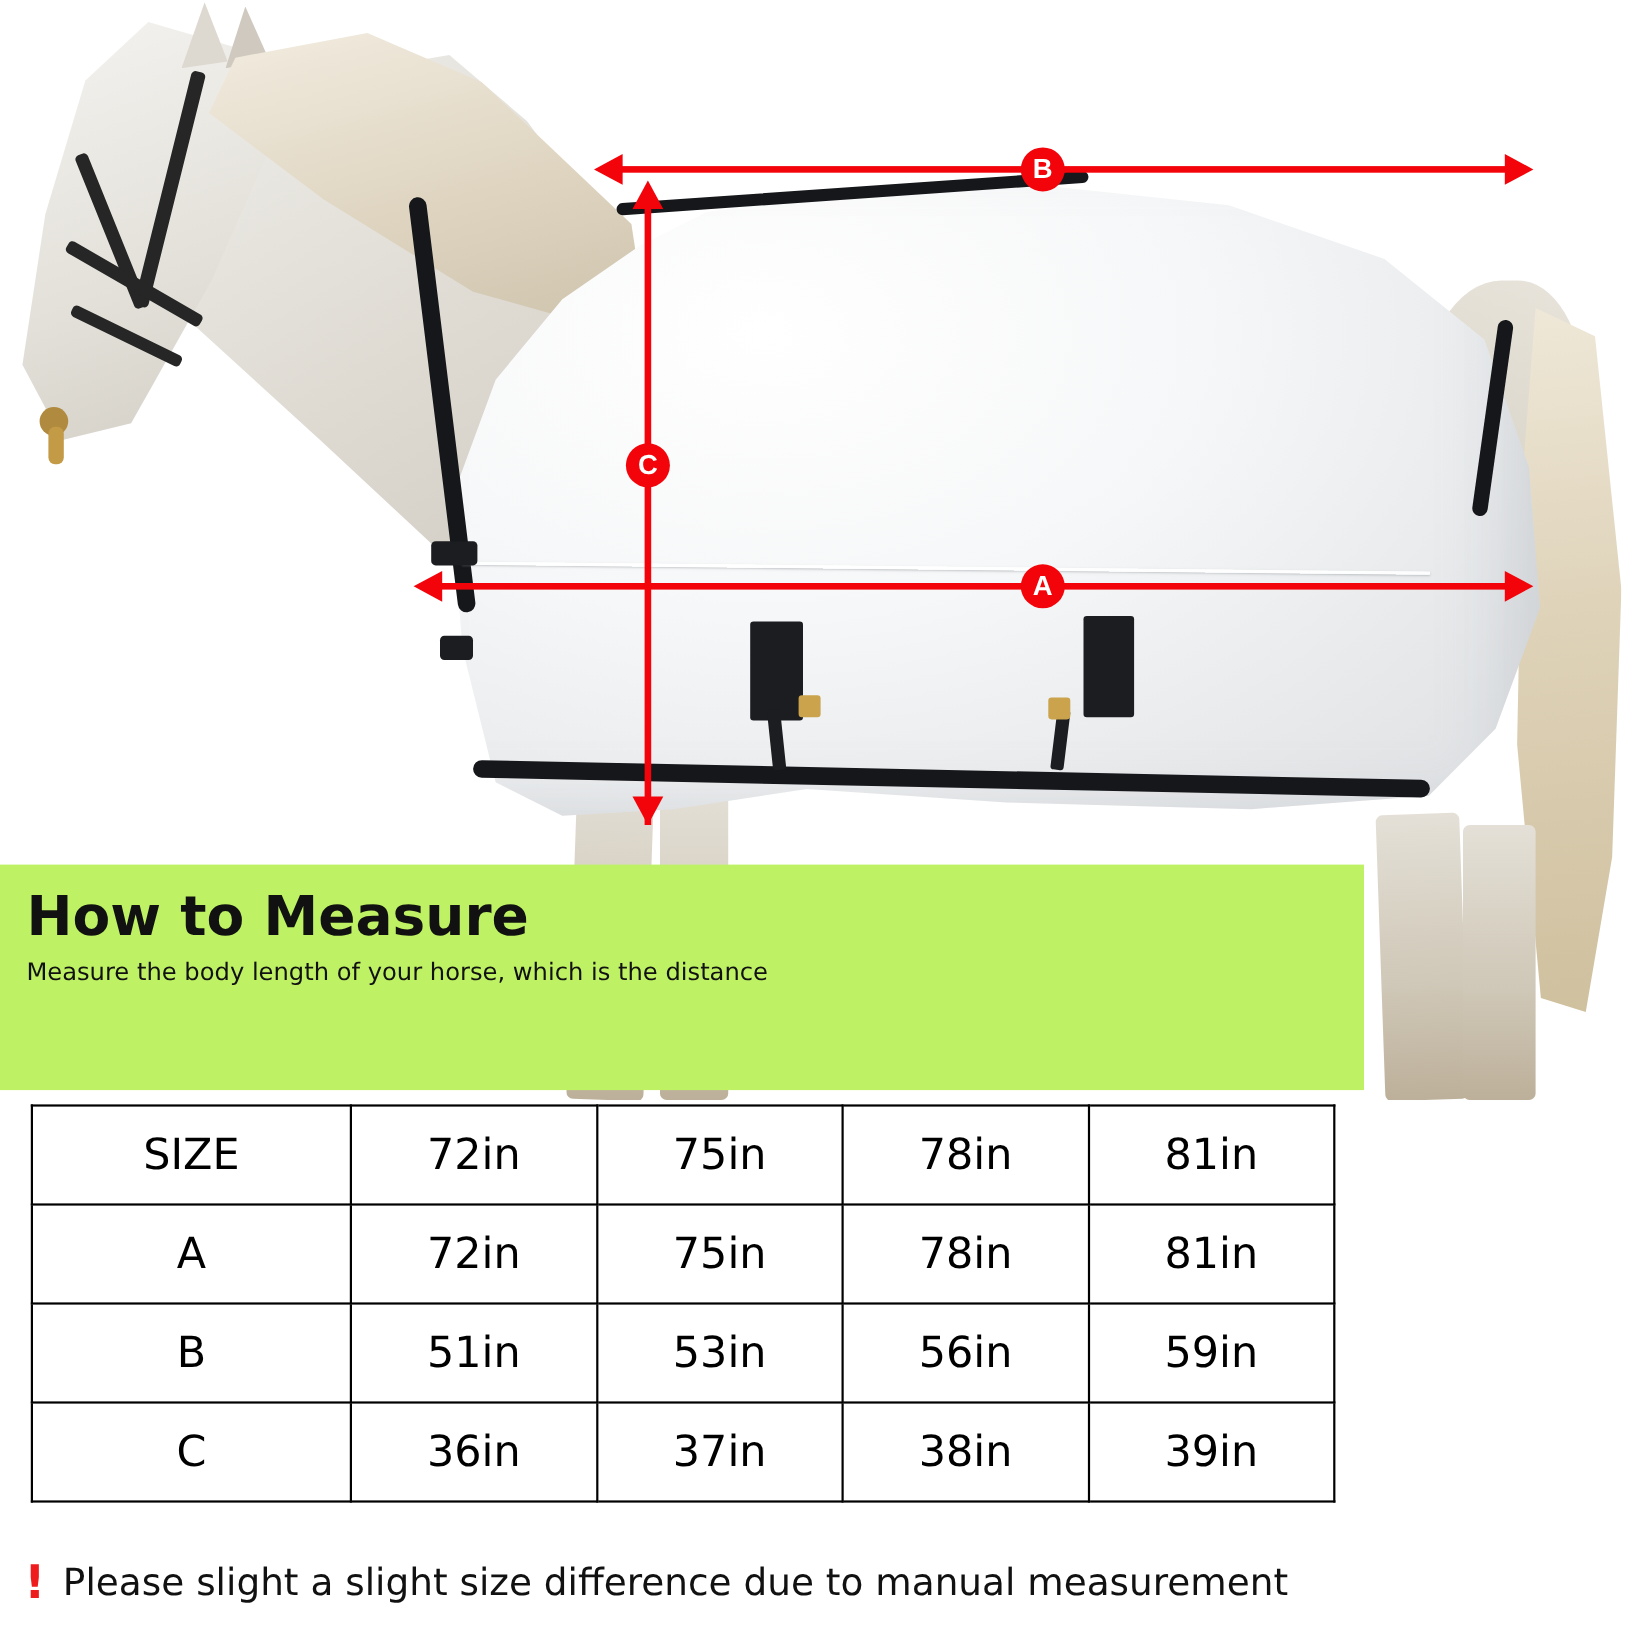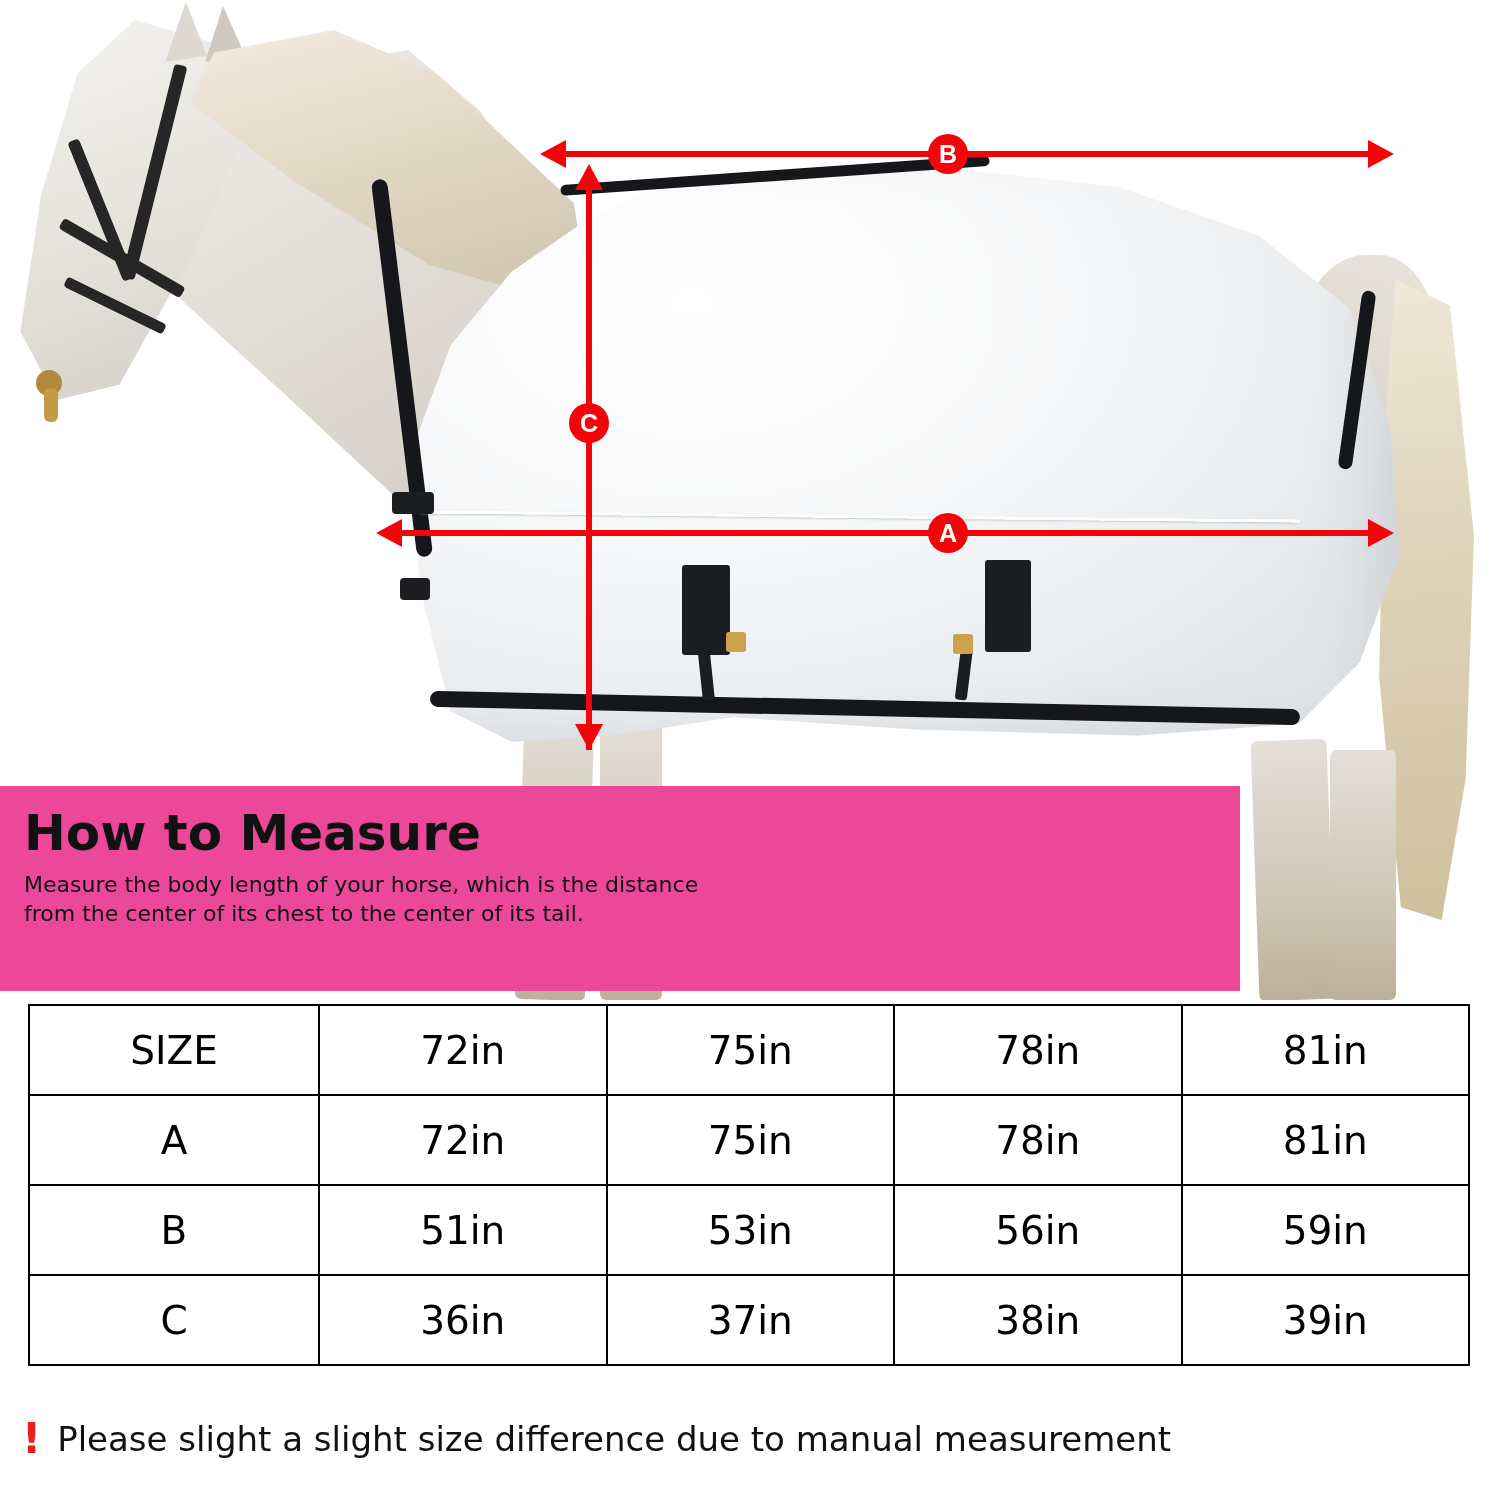--- a/index.html
+++ b/index.html
@@ -254,21 +254,21 @@
     border-right: 14px solid transparent;
     border-top: 26px solid #f2040a;
   }
   #badge-c { left: 569px; top: 403px; }
 
   
   #measure-banner {
     position: absolute;
     left: 0; top: 786px;
     width: 1240px; height: 205px;
-    background: #ec4899;
+    background: #bef264;
     padding: 14px 20px 0 20px;
     box-sizing: border-box;
   }
   #measure-title {
     font-size: 50px;
     font-weight: bold;
     color: #111111;
     font-family: "DejaVu Sans", sans-serif;
     letter-spacing: 0px;
     margin: 4px 0 8px 4px;
@@ -279,21 +279,21 @@
     font-family: "DejaVu Sans", sans-serif;
     line-height: 1.33;
     margin-left: 4px;
     white-space: nowrap;
   }
 
   
   #size-table {
     position: absolute;
     left: 28px; top: 1004px;
-    width: 1442px;
+    width: 1186px;
     border-collapse: collapse;
     table-layout: fixed;
   }
   #size-table td {
     border: 2px solid #000000;
     text-align: center;
     font-size: 39px;
     font-family: "DejaVu Sans", sans-serif;
     color: #000000;
     height: 88px;
@@ -378,21 +378,20 @@
 
   <div class="arrow-line" id="line-c"></div>
   <div class="arrow-head" id="head-c-top"></div>
   <div class="arrow-head" id="head-c-bottom"></div>
   <div class="badge" id="badge-c">C</div>
 </div>
 
 <div id="measure-banner">
   <div id="measure-title">How to Measure</div>
   <div class="measure-line">Measure the body length of your horse, which is the distance</div>
-  <div class="measure-line">from the center of its chest to the center of its tail.</div>
 </div>
 
 <table id="size-table">
   <colgroup>
     <col class="c0">
       <col>
       <col>
       <col>
       <col>
   </colgroup>

